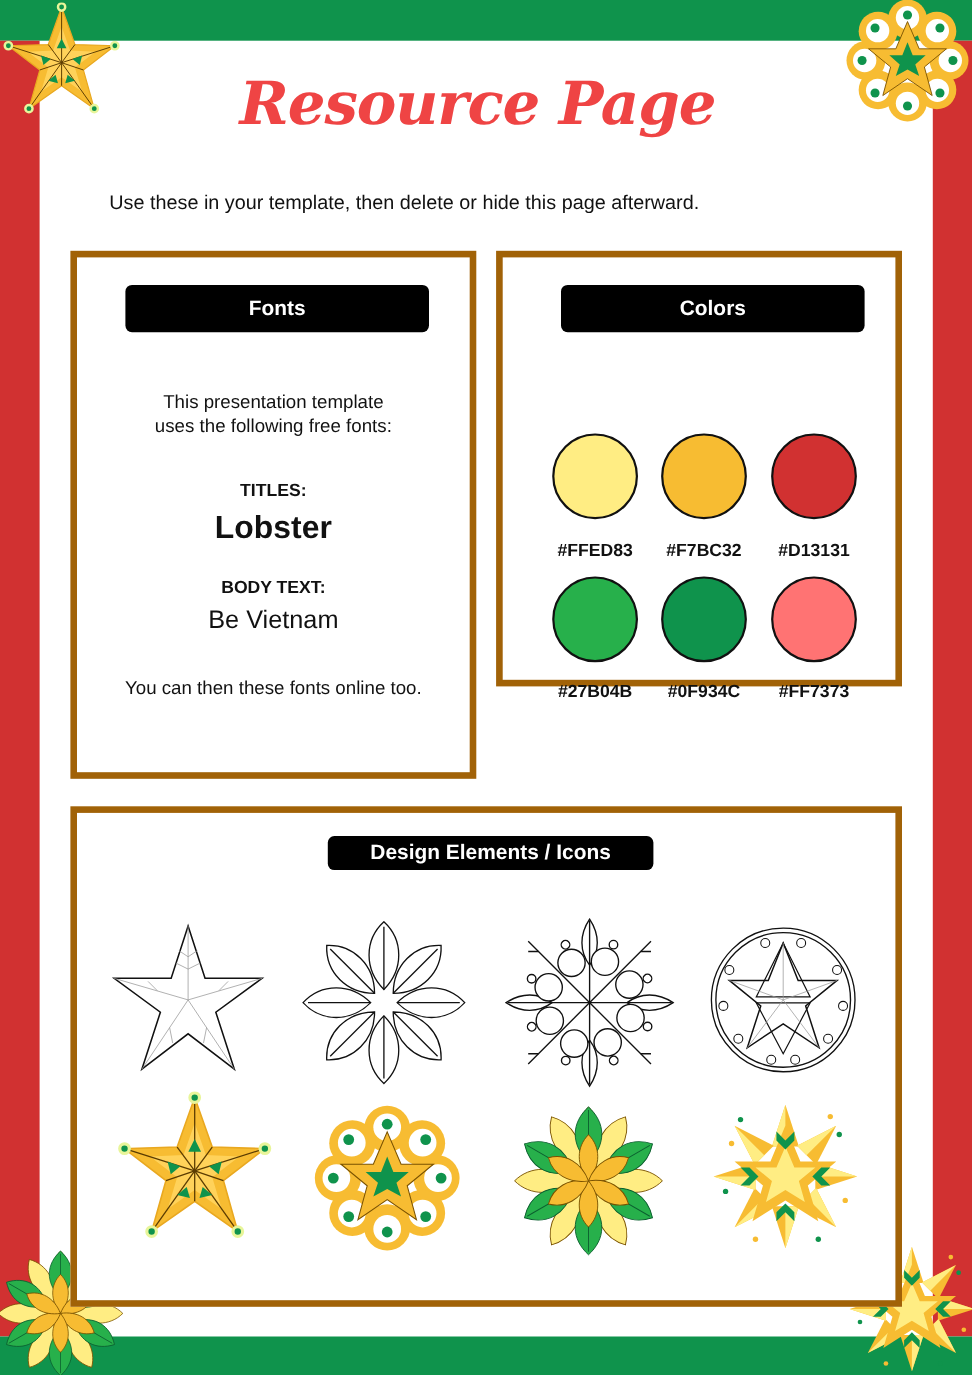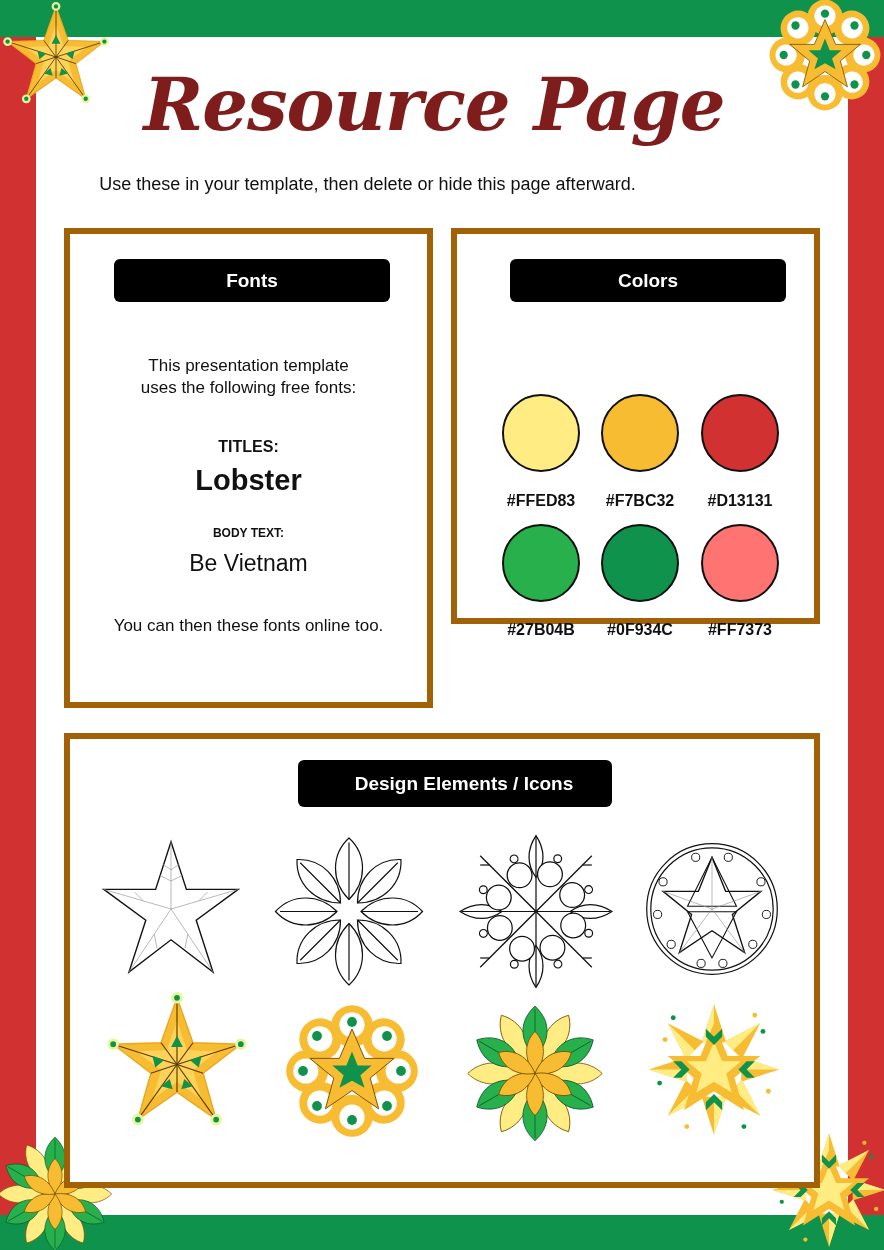--- a/index.html
+++ b/index.html
@@ -1,21 +1,21 @@
 <!DOCTYPE html>
 <html><head>
 <meta charset="utf-8">
 <style>
   html,body{margin:0;padding:0;}
   body{width:884px;height:1250px;position:relative;overflow:hidden;background:#ffffff;font-family:"DejaVu Sans",sans-serif;color:#111;}
   .band-top{position:absolute;left:0;top:0;width:884px;height:37px;background:#0F934C;}
   .band-left{position:absolute;left:0;top:37px;width:36px;height:1178px;background:#D13131;}
   .band-right{position:absolute;right:0;top:37px;width:36px;height:1178px;background:#D13131;}
   .band-bottom{position:absolute;left:0;top:1215px;width:884px;height:35px;background:#0F934C;}
-  .title{position:absolute;left:0;width:868px;top:62px;text-align:center;font-family:"DejaVu Serif",serif;font-style:italic;font-weight:bold;font-size:72px;color:#7f1d1d;letter-spacing:-1px;}
+  .title{position:absolute;left:0;width:868px;top:62px;text-align:center;font-family:"DejaVu Serif",serif;font-style:italic;font-weight:bold;font-size:54px;color:#ef4444;letter-spacing:-1px;}
   .subtitle{position:absolute;left:0;width:735px;top:174px;text-align:center;font-family:"Liberation Sans",sans-serif;font-size:18px;color:#111;}
   .panel{position:absolute;border:6px solid #a16207;background:#fff;box-sizing:border-box;}
   .pill{position:absolute;background:#000;color:#fff;border-radius:6px;font-family:"Liberation Sans",sans-serif;font-weight:bold;font-size:19px;display:flex;align-items:center;justify-content:center;}
   .txt{position:absolute;left:0;width:100%;text-align:center;font-family:"Liberation Sans",sans-serif;}
   .swatch{position:absolute;width:78px;height:78px;border-radius:50%;border:2.5px solid #111;box-sizing:border-box;}
   .hex{position:absolute;width:100px;text-align:center;font-family:"Liberation Sans",sans-serif;font-weight:bold;font-size:16px;color:#111;}
   .icon{position:absolute;}
 </style>
 </head>
 <body>
@@ -183,21 +183,21 @@
 
 <div class="title">Resource Page</div>
 <div class="subtitle">Use these in your template, then delete or hide this page afterward.</div>
 
 <div class="panel" style="left:64px;top:228px;width:369px;height:480px;">
   <div class="pill" style="left:44px;top:25px;width:276px;height:43px;">Fonts</div>
   <div class="txt" style="top:122px;font-size:17px;">This presentation template</div>
   <div class="txt" style="top:144px;font-size:17px;">uses the following free fonts:</div>
   <div class="txt" style="top:204px;font-size:16px;font-weight:bold;">TITLES:</div>
   <div class="txt" style="top:230px;font-size:29px;font-weight:bold;">Lobster</div>
-  <div class="txt" style="top:292px;font-size:12px;font-weight:bold;">BODY TEXT:</div>
+  <div class="txt" style="top:292px;font-size:16px;font-weight:bold;">BODY TEXT:</div>
   <div class="txt" style="top:316px;font-size:23px;">Be Vietnam</div>
   <div class="txt" style="top:382px;font-size:17px;">You can then these fonts online too.</div>
 </div>
 
 <div class="panel" style="left:451px;top:228px;width:369px;height:396px;">
   <div class="pill" style="left:53px;top:25px;width:276px;height:43px;">Colors</div>
 
   <div class="swatch" style="left:45px;top:160px;background:#FFED83;"></div>
   <div class="swatch" style="left:144px;top:160px;background:#F7BC32;"></div>
   <div class="swatch" style="left:244px;top:160px;background:#D13131;"></div>
@@ -207,21 +207,21 @@
 
   <div class="swatch" style="left:45px;top:290px;background:#27B04B;"></div>
   <div class="swatch" style="left:144px;top:290px;background:#0F934C;"></div>
   <div class="swatch" style="left:244px;top:290px;background:#FF7373;"></div>
   <div class="hex" style="left:34px;top:387px;">#27B04B</div>
   <div class="hex" style="left:133px;top:387px;">#0F934C</div>
   <div class="hex" style="left:233px;top:387px;">#FF7373</div>
 </div>
 
 <div class="panel" style="left:64px;top:733px;width:756px;height:455px;">
-  <div class="pill" style="left:228px;top:21px;width:296px;height:47px;padding-left:18px;">Design Elements / Icons</div>
+  <div class="pill" style="left:228px;top:21px;width:296px;height:31px;">Design Elements / Icons</div>
 
   <svg class="icon" style="left:28px;top:100px;width:146px;height:140px;" viewBox="-50 -50 100 100">
     <polygon points="0,-48 11,-14 48,-14 18,8 30,45 0,22 -30,45 -18,8 -48,-14 -11,-14" fill="#fff" stroke="#111" stroke-width="1"></polygon>
     <g stroke="#999" stroke-width="0.5">
       <line x1="0" y1="0" x2="0" y2="-48"></line>
         <line x1="0" y1="0" x2="48" y2="-14"></line>
         <line x1="0" y1="0" x2="30" y2="45"></line>
       <line x1="0" y1="0" x2="-30" y2="45"></line>
         <line x1="0" y1="0" x2="-48" y2="-14"></line>
       <line x1="0" y1="-28" x2="6" y2="-32"></line>

